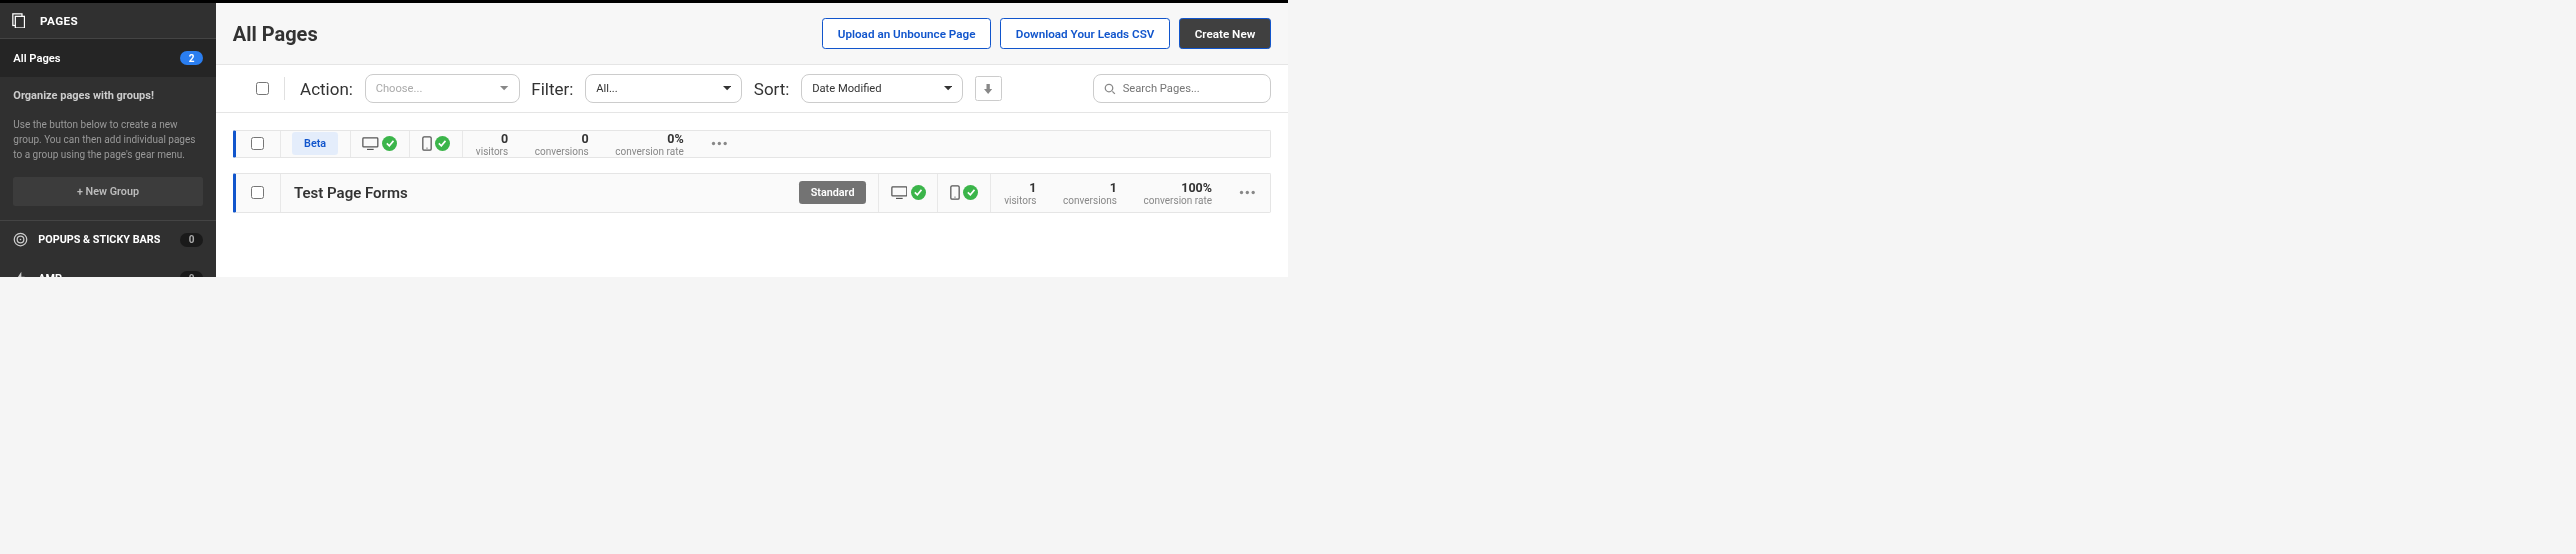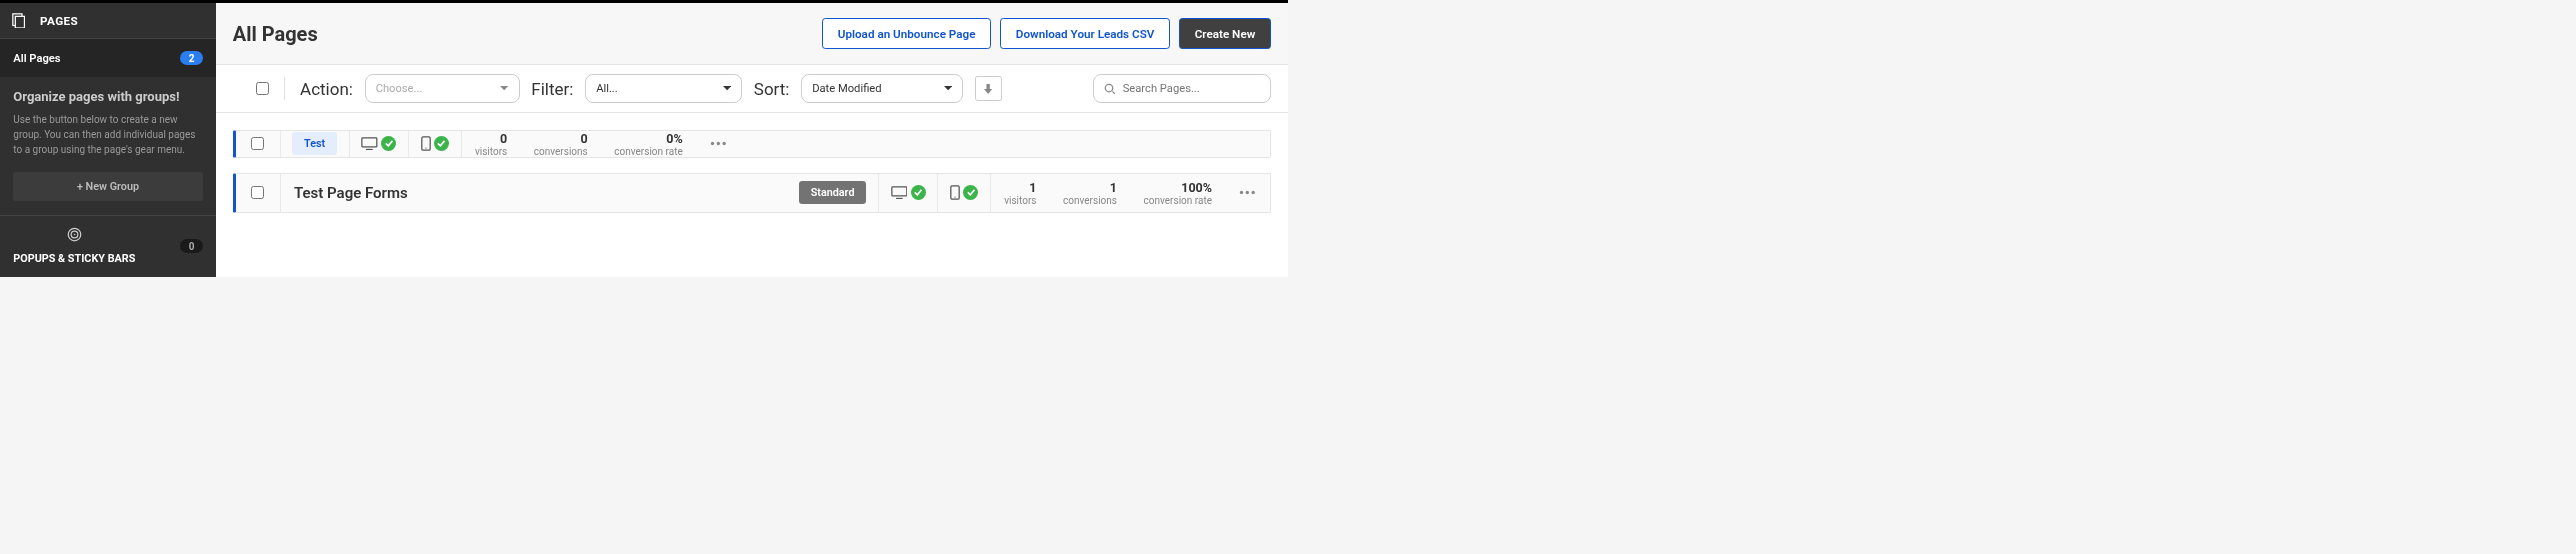--- a/index.html
+++ b/index.html
@@ -8,26 +8,26 @@
 .app { display: flex; height: 274px; }
 .sidebar { width: 216px; background: #303030; color: #ccc; display: flex; flex-direction: column; }
 .sidebar-header { display: flex; align-items: center; padding: 10px 11.7px; border-bottom: 0.8px solid #444; gap: 15px; }
 .sidebar-header .title { color: #fff; font-weight: 700; font-size: 11.7px; letter-spacing: 0.4px; }
 .sidebar-item { display: flex; align-items: center; justify-content: space-between; padding: 11.7px 13.3px; font-size: 11.2px; cursor: pointer; }
 .sidebar-item.active { background: #252525; color: #fff; font-weight: 600; }
 .badge { border-radius: 10px; padding: 1.7px 8.3px; font-size: 10px; font-weight: 700; }
 .badge-blue { background: #2a7ef0; color: #fff; }
 .badge-dark { background: #1a1a1a; color: #aaa; }
 .sidebar-section { padding: 11.7px 13.3px 8.3px; }
-.sidebar-section .section-title { font-weight: 700; font-size: 13px; color: #ccc; margin-bottom: 8px; }
+.sidebar-section .section-title { font-weight: 700; font-size: 11px; color: #ccc; margin-bottom: 15px; }
 .sidebar-section .section-text { font-size: 10px; color: #999; line-height: 1.5; }
 .new-group-btn { margin: 6.7px 13.3px 13.3px; padding: 8.3px; background: #3c3c3c; color: #bbb; border: none; border-radius: 2.5px; font-size: 10.8px; font-weight: 600; cursor: pointer; }
 .sidebar-nav { border-top: 0.8px solid #444; }
 .sidebar-nav-item { display: flex; align-items: center; justify-content: space-between; padding: 11.7px 13.3px; font-size: 10.8px; font-weight: 700; color: #fff; cursor: pointer; }
-.sidebar-nav-item .left { display: flex; align-items: center; gap: 10px; flex-direction: column; }
+.sidebar-nav-item .left { display: flex; align-items: center; gap: 10px; }
 .main { flex: 1; background: #fff; display: flex; flex-direction: column; }
 .main-header { display: flex; align-items: center; justify-content: space-between; padding: 15px 16.7px; background: #f7f7f7; border-bottom: 0.8px solid #e5e5e5; }
 .main-title { font-size: 20px; font-weight: 700; color: #333; }
 .header-actions { display: flex; gap: 8.3px; }
 .btn { padding: 7.5px 15px; border-radius: 3.3px; font-size: 11.7px; font-weight: 600; cursor: pointer; border: 1.2px solid; }
 .btn-outline { background: #fff; color: #1155cc; border-color: #1155cc; }
 .btn-primary { background: #404040; color: #fff; border-color: #1155cc; }
 .toolbar { display: flex; align-items: center; padding: 9.2px 16.7px 9.2px 40px; border-bottom: 0.8px solid #e5e5e5; background: #fff; gap: 11.7px; }
 .toolbar input[type=checkbox] { width: 13.3px; height: 13.3px; }
 .toolbar .divider { width: 0.8px; height: 23px; background: #e0e0e0; margin: 0 3.3px; }
@@ -168,21 +168,21 @@
         <input type="text" placeholder="Search Pages..." style="">
       </div>
     </div>
 
     <div class="pages-list" id="pages-list">
         <div class="page-row">
     <div class="row-chk">
             <input type="checkbox" style="">
           </div>
     <div class="row-badge">
-            <span class="tag tag-beta">Test</span>
+            <span class="tag tag-beta">Beta</span>
           </div>
     <div class="row-devices">
       <div class="dev-pair">
         <span>
                 <svg width="16.7" height="13.3" viewBox="0 0 20 16">
                   <rect x="1" y="1" width="18" height="11" rx="1" stroke="#555" stroke-width="1.5" fill="none"></rect>
                   <line x1="6" y1="15" x2="14" y2="15" stroke="#555" stroke-width="1.5"></line>
                 </svg>
               </span>
         <span class="check-circle">

